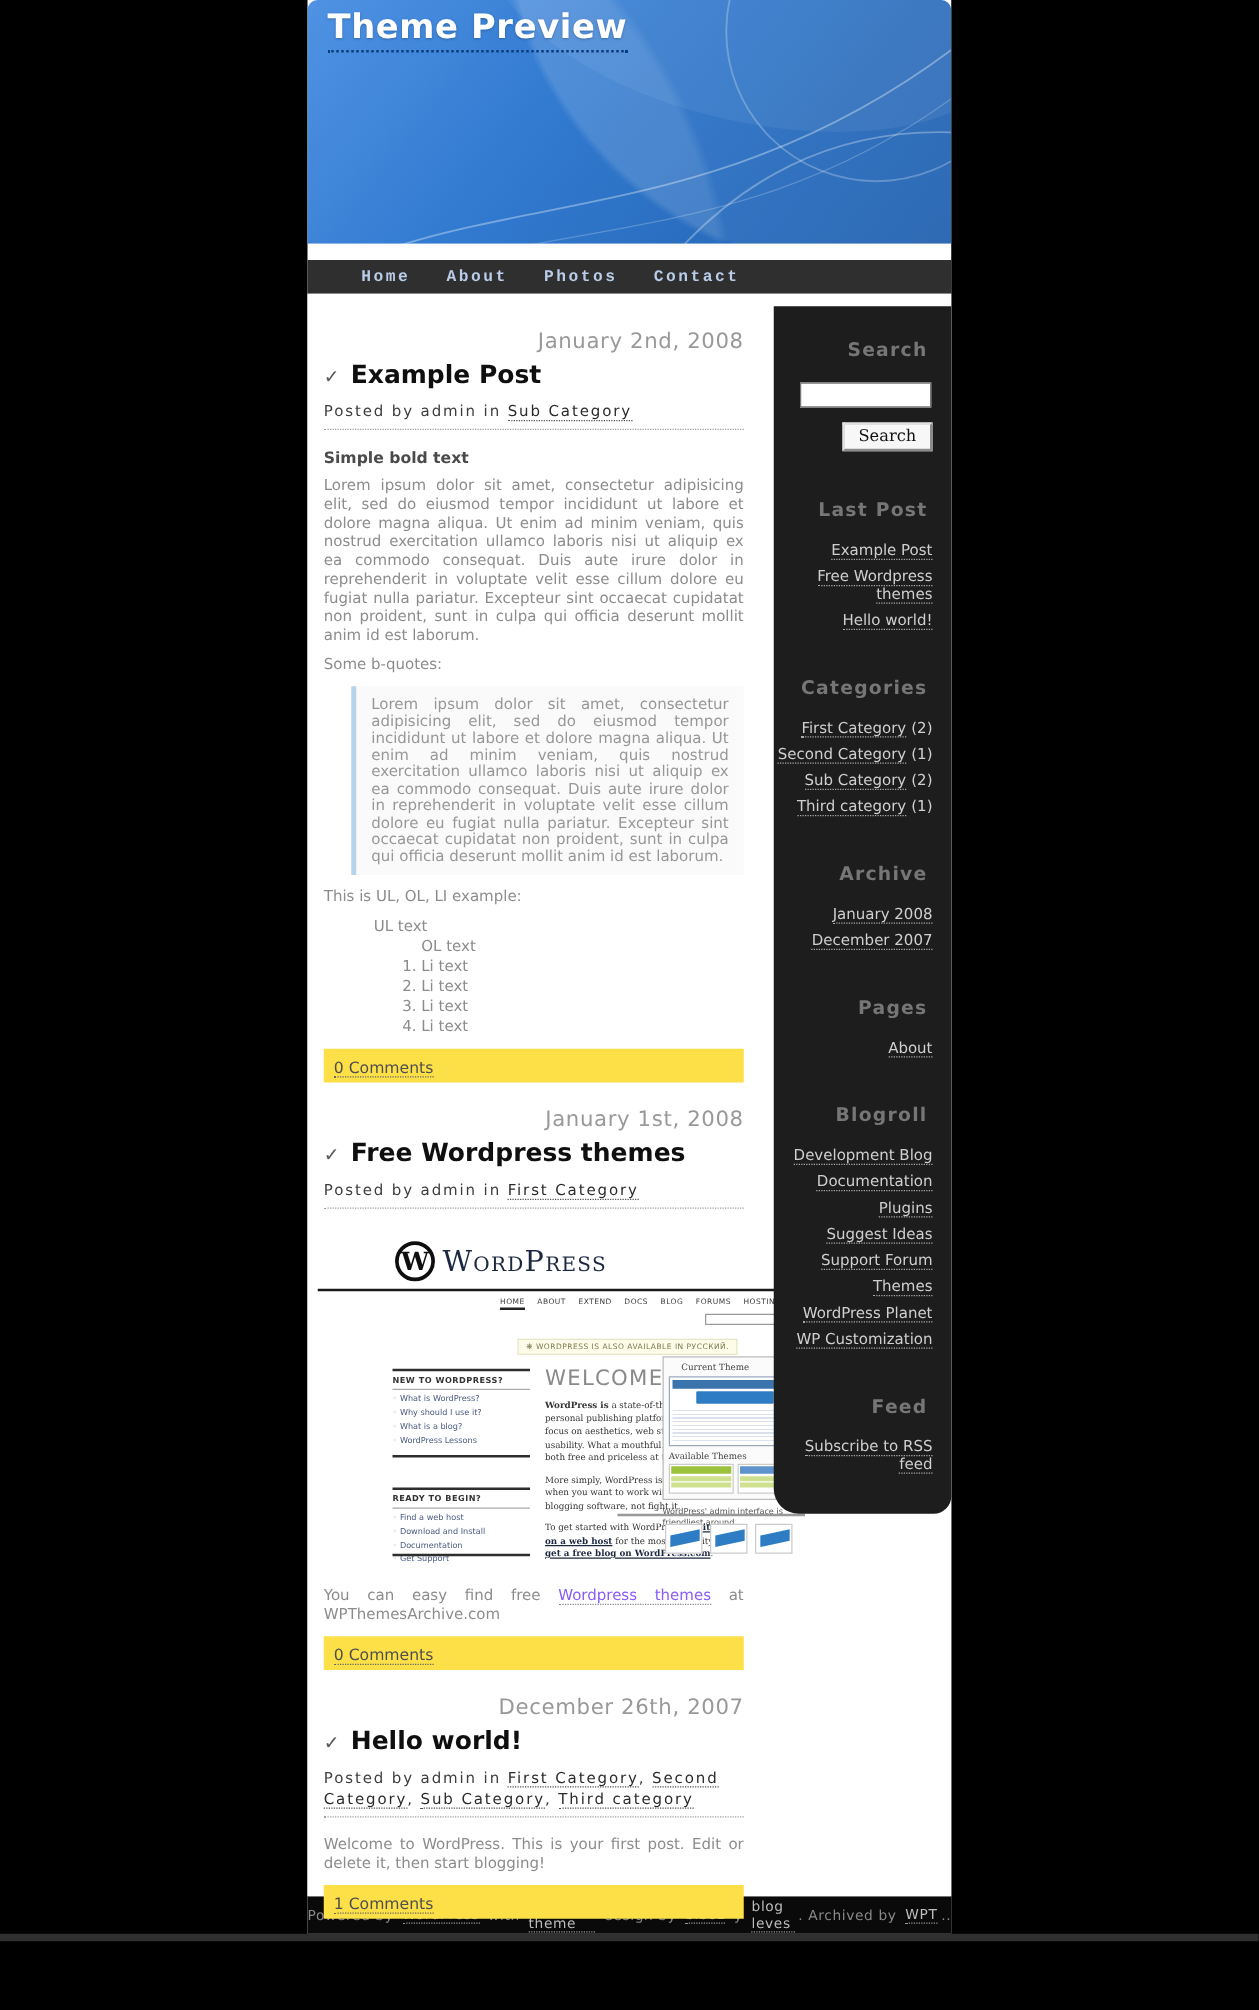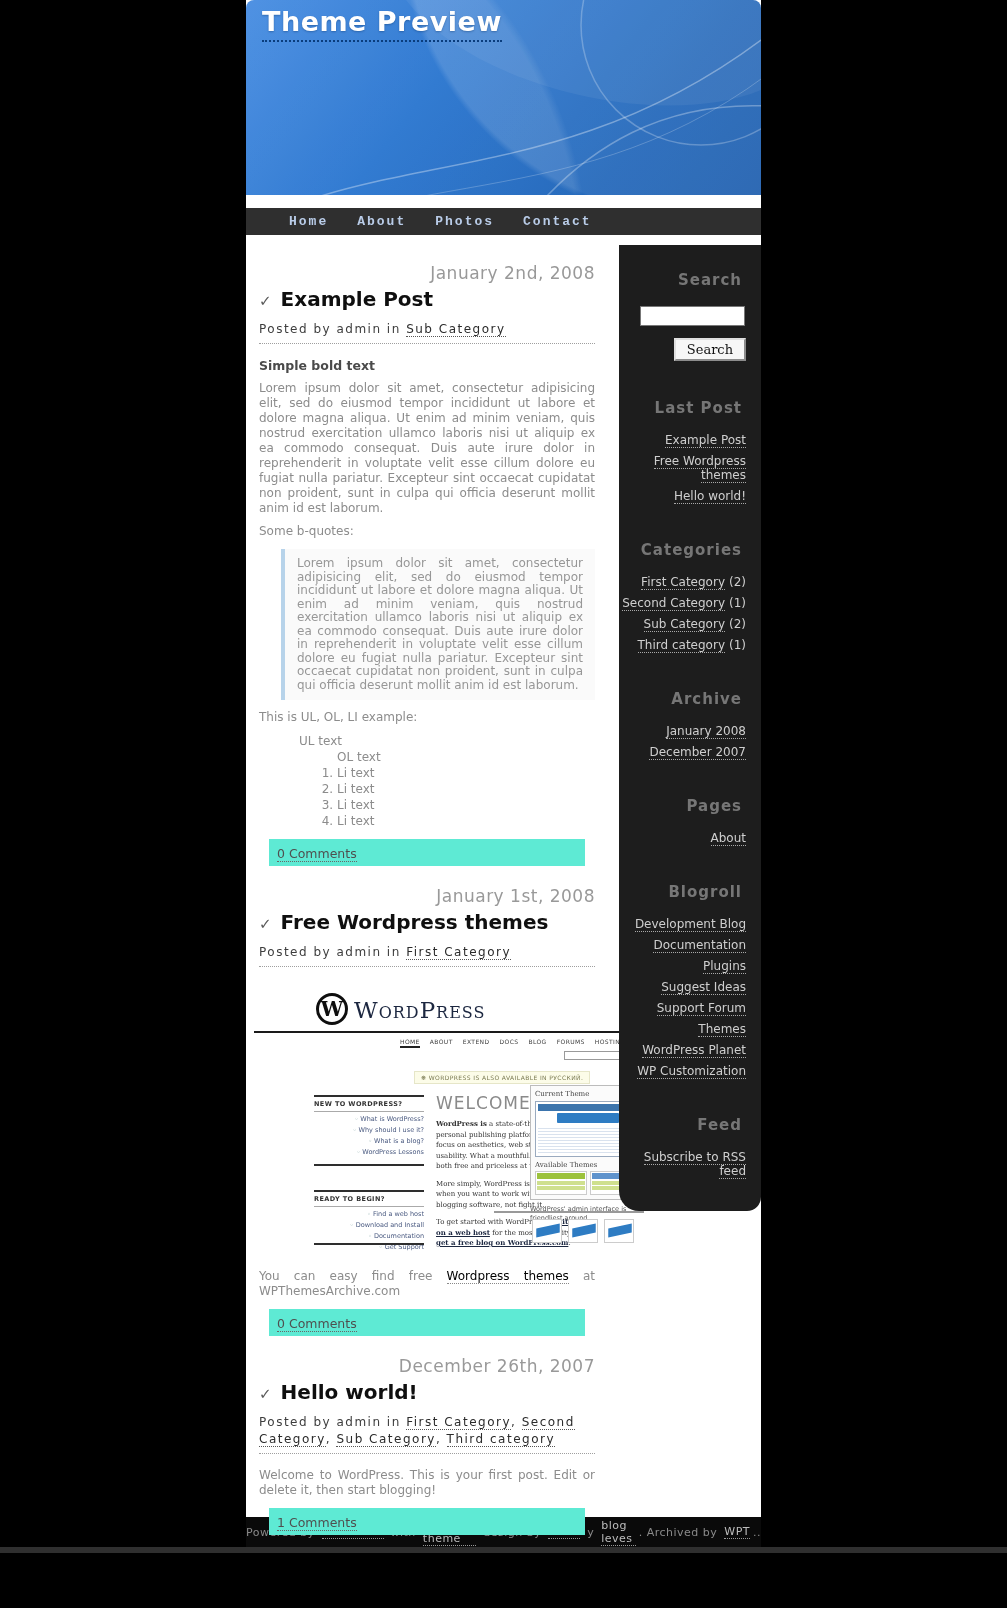--- a/index.html
+++ b/index.html
@@ -77,21 +77,21 @@
   .pbody, .pline { color:#8c8c8c; font-size:12px; line-height:15px; text-align:justify; margin:8px 0; }
   .bold-head { color:#4a4a4a; font-weight:bold; font-size:12.5px; margin:13px 0 0; }
   blockquote {
     margin:10px 0 10px 22px; padding:8px 12px;
     border-left:4px solid #b7d3ea; background:#fafafa;
     color:#979797; font-size:12px; line-height:13.5px; text-align:justify;
   }
   .ul-line { margin-left:40px; color:#8c8c8c; font-size:12px; line-height:16px; }
   .ol-line { margin-left:78px; color:#8c8c8c; font-size:12px; line-height:16px; }
   ol.demo { margin-left:78px; color:#8c8c8c; font-size:12px; line-height:16px; }
-  .cbar { background:#5eead4; padding:4px 8px; margin:10px 10px 6px; }
+  .cbar { background:#fde047; padding:4px 8px; margin:10px 0 6px; }
   .cbar a { color:#4f4f4f; font-size:12.5px; text-decoration:none; border-bottom:1px dotted #666; }
 
   
   .wp-shot {
     position:relative; z-index:1; width:392px; height:280px;
     margin:12px 0 4px -5px; background:#fff; overflow:hidden;
     font-family:"DejaVu Serif", serif;
   }
   .wp-logo-circle {
     position:absolute; left:62px; top:12px; width:32px; height:32px;
@@ -111,29 +111,29 @@
   .wp-nav span.on { border-bottom:2px solid #222; padding-bottom:1px; }
   .wp-search { position:absolute; right:4px; top:70px; width:78px; height:9px; border:1px solid #9a9a9a; background:#fff; }
   .wp-notice {
     position:absolute; left:160px; top:90px; padding:2px 6px;
     background:#fcfce8; border:1px solid #e6e6c8;
     font-family:"DejaVu Sans", sans-serif; font-size:6px; color:#7a7a52; letter-spacing:.4px;
   }
   .wp-left { position:absolute; left:60px; top:114px; width:110px; font-family:"DejaVu Sans", sans-serif; }
   .wp-left .sec { border-top:2px solid #2e2e2e; border-bottom:2px solid #2e2e2e; padding-bottom:5px; margin-bottom:24px; }
   .wp-left h5 { font-size:6.5px; color:#333; letter-spacing:.4px; border-bottom:1px solid #aaa; padding:3px 0; margin-bottom:3px; }
-  .wp-left .lnk { font-size:6.5px; color:#4a5a80; margin:3px 0;text-align:right; }
+  .wp-left .lnk { font-size:6.5px; color:#4a5a80; margin:3px 0; }
   .wp-left .lnk::before { content:"◦ "; color:#8aa; }
   .wp-center { position:absolute; left:182px; top:112px; width:148px; }
   .wp-welcome { font-family:"DejaVu Sans", sans-serif; font-size:17px; color:#8a8a8a; letter-spacing:1px; margin-bottom:6px; }
   .wp-center p { font-size:7px; line-height:1.5; color:#333; margin-bottom:7px; }
   .wp-center .wl { font-weight:bold; text-decoration:underline; color:#1c2740; }
   .wp-right { position:absolute; left:276px; top:104px; width:116px; }
   .wp-curbox { border:1px solid #bcbcbc; background:#fbfbfb; padding:4px; }
-  .wp-curbox .cap { font-size:7px; color:#444; margin-bottom:3px; }
+  .wp-curbox .cap { font-size:7px; color:#444; margin-bottom:3px;margin-left:10px; }
   .wp-mini { border:1px solid #9db; border:1px solid #9aaabf; background:#fff; height:56px; padding:2px; }
   .wp-mini .bar { height:7px; background:#3b74ad; margin-bottom:2px; }
   .wp-mini .btn { width:62px; height:10px; margin:1px auto 3px; background:#2e7cc3; border-radius:1px; }
   .wp-mini .txt { height:28px; background:repeating-linear-gradient(#fff 0 2px, #d9e2ee 2px 3px); }
   .wp-avail { font-size:7px; color:#444; margin:4px 0 2px; }
   .wp-thumbrow { display:flex; gap:3px; }
   .wp-tt { width:54px; height:24px; border:1px solid #ccc; background:#fff; padding:1px; }
   .wp-tt .h1 { height:6px; background:#9cc23c; margin-bottom:2px; }
   .wp-tt .h2 { height:6px; background:#5f93cc; margin-bottom:2px; }
   .wp-tt .g { height:4px; background:#cfe08e; margin-top:1px; }
@@ -319,21 +319,21 @@
               </div>
             <div class="wp-card">
                 <i></i>
               </div>
             <div class="wp-card">
                 <i></i>
               </div>
           </div>
         </div>
 
-        <p class="pbody"><span>You can easy find free </span><a href="#" style="color:#000000;text-decoration:none;border-bottom:1px dotted #888">Wordpress themes</a><span> at WPThemesArchive.com</span></p>
+        <p class="pbody"><span>You can easy find free </span><a href="#" style="color:#8b5cf6;text-decoration:none;border-bottom:1px dotted #888">Wordpress themes</a><span> at WPThemesArchive.com</span></p>
         <div class="cbar"><a href="#">0 Comments</a></div>
       </div>
 
       <div>
         <div class="pdate later">December 26th, 2007</div>
         <div class="ptitle"><span class="check">✓</span><a style="color:inherit;text-decoration:none" href="#">Hello world!</a></div>
         <div class="pmeta"><span>Posted by admin in </span><a href="#">First Category</a><span>, </span><a href="#">Second Category</a><span>, </span><a href="#">Sub Category</a><span>, </span><a href="#">Third category</a></div>
         <p class="pbody">Welcome to WordPress. This is your first post. Edit or delete it, then start blogging!</p>
         <div class="cbar"><a href="#">1 Comments</a></div>
       </div>

